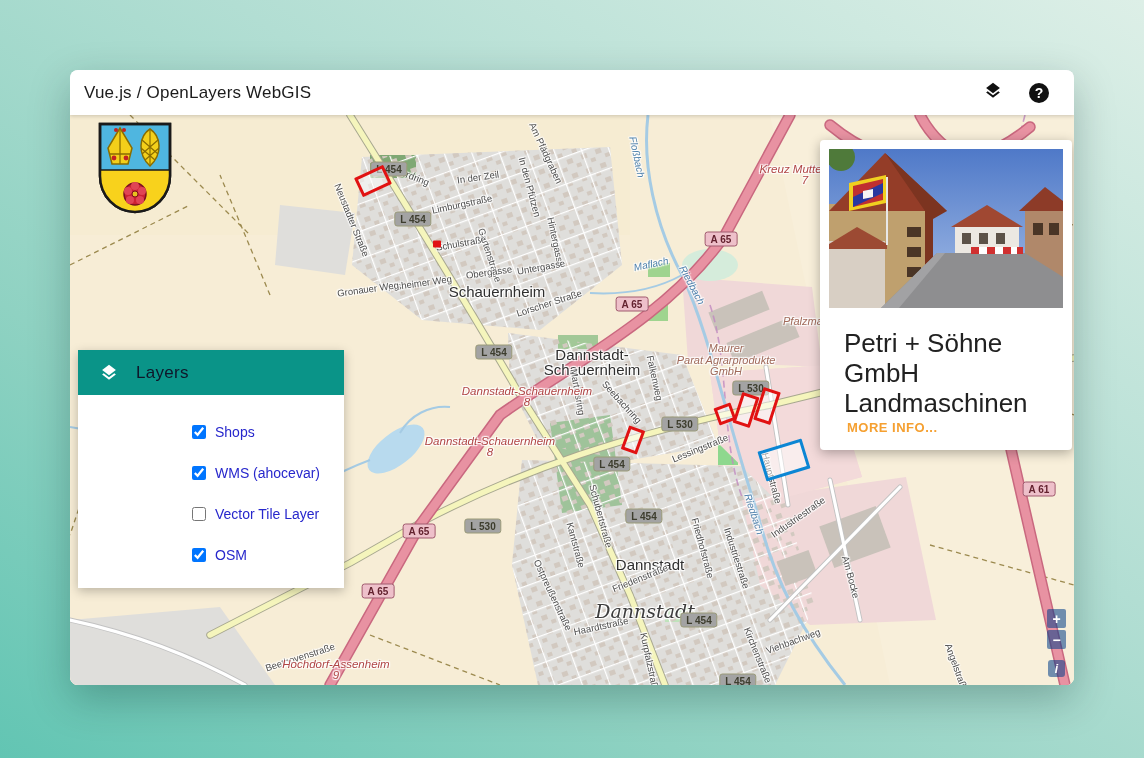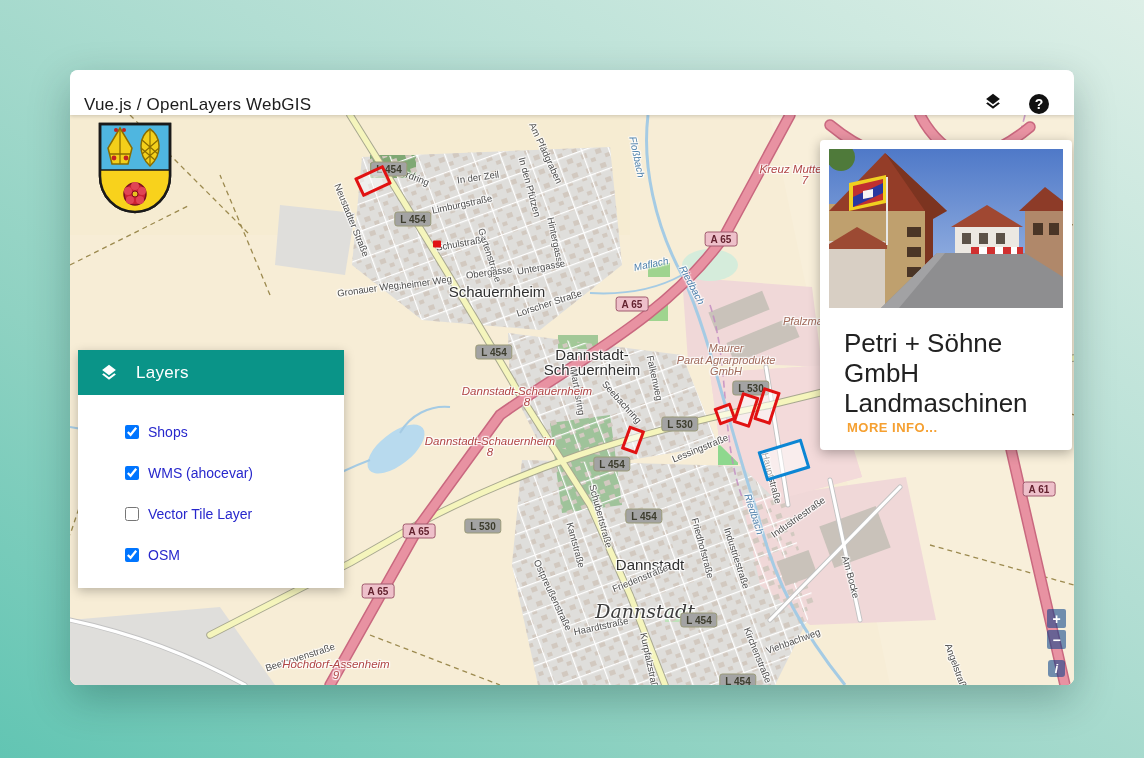--- a/index.html
+++ b/index.html
@@ -2,21 +2,21 @@
 <html style="--teal: #0a9488; --link: #2727cc; --orange: #f5a031; --feat-red: #e11212; --feat-blue: #0b86d4; --motorway: #e892a2;"><head>
 <meta charset="utf-8">
 <style>
   html,body{margin:0;padding:0;width:1144px;height:758px;overflow:hidden;
     font-family:"Liberation Sans",sans-serif;}
   body{background:linear-gradient(to bottom left,#ddefe7 0%,#b2ded3 40%,#8fd2c2 70%,#62c5b3 100%);}
   .win{position:absolute;left:70px;top:70px;width:1004px;height:615px;background:#fff;
     border-radius:8px;overflow:hidden;box-shadow:0 14px 40px rgba(0,40,35,.28);}
   
   .topbar{position:absolute;left:0;top:0;right:0;height:45px;background:#fff;z-index:40;
-    display:flex;align-items:flex-end;box-shadow:0 1px 4px rgba(0,0,0,.18);}
+    display:flex;align-items:center;box-shadow:0 1px 4px rgba(0,0,0,.18);}
   .topbar .title{margin-left:14px;font-size:17px;color:#1c1c1c;letter-spacing:.2px;}
   .topbar .spacer{flex:1;}
   .tb-icon{width:22px;height:22px;margin-right:24px;color:#111;cursor:pointer;display:flex;align-items:center;justify-content:center;}
   .help-circle{width:20px;height:20px;border-radius:50%;background:#111;color:#fff;font-weight:bold;
     font-size:14px;display:flex;align-items:center;justify-content:center;}
   
   .map{position:absolute;left:0;top:45px;width:1004px;height:570px;background:#f7edd6;overflow:hidden;}
   .map svg.base{position:absolute;left:0;top:0;}
   #map-overlay{position:absolute;left:0;top:0;width:100%;height:100%;}
   .ml{position:absolute;white-space:nowrap;
@@ -29,25 +29,25 @@
   .ml.landuse{font-size:11px;font-style:italic;color:#a06a5a;text-align:center;line-height:11.5px;}
   .ml.badge{font-size:10px;font-weight:bold;padding:1px 5px;border-radius:3px;text-shadow:none;}
   .ml.b-l{background:#a3a3a3;border:1.5px solid #9a9a78;color:#3d3d2e;}
   .ml.b-a{background:#eec0ca;border:1.5px solid #a05a6e;color:#63222f;}
   .ml.feat{background:rgba(255,255,255,.5);border:3px solid var(--feat-red);border-radius:1px;}
   
   .logo{position:absolute;left:25px;top:5px;width:80px;height:100px;z-index:10;}
   
   .panel{position:absolute;left:8px;top:280px;width:266px;z-index:30;background:#fff;
     box-shadow:0 3px 10px rgba(0,0,0,.25);}
-  .panel-head{height:45px;background:var(--teal);display:flex;align-items:center;color:#ffffff;}
+  .panel-head{height:45px;background:var(--teal);display:flex;align-items:center;color:#0f172a;}
   .panel-head .p-icon{margin-left:20px;width:22px;height:22px;}
   .panel-head .p-title{margin-left:16px;font-size:17px;letter-spacing:.3px;}
   .panel-body{padding:16px 0 13px 0;}
-  .layer-row{height:41px;display:flex;align-items:center;padding-left:47px;cursor:pointer;}
+  .layer-row{height:41px;display:flex;align-items:center;padding-left:114px;cursor:pointer;}
   .layer-row input{width:14px;height:14px;margin:0 9px 0 0;cursor:pointer;}
   .layer-label{font-size:14px;color:var(--link);}
   
   .card{position:absolute;left:750px;top:70px;width:252px;height:310px;background:#fff;z-index:25;
     border-radius:4px;box-shadow:0 3px 12px rgba(0,0,0,.3);}
   .card .photo{position:absolute;left:9px;top:9px;width:234px;height:159px;overflow:hidden;}
   .card .c-title{position:absolute;left:24px;top:188px;font-size:26px;color:#212121;line-height:30px;}
   .card .more{position:absolute;left:27px;top:280px;font-size:13px;font-weight:bold;letter-spacing:.5px;
     color:var(--orange);cursor:pointer;}
   

